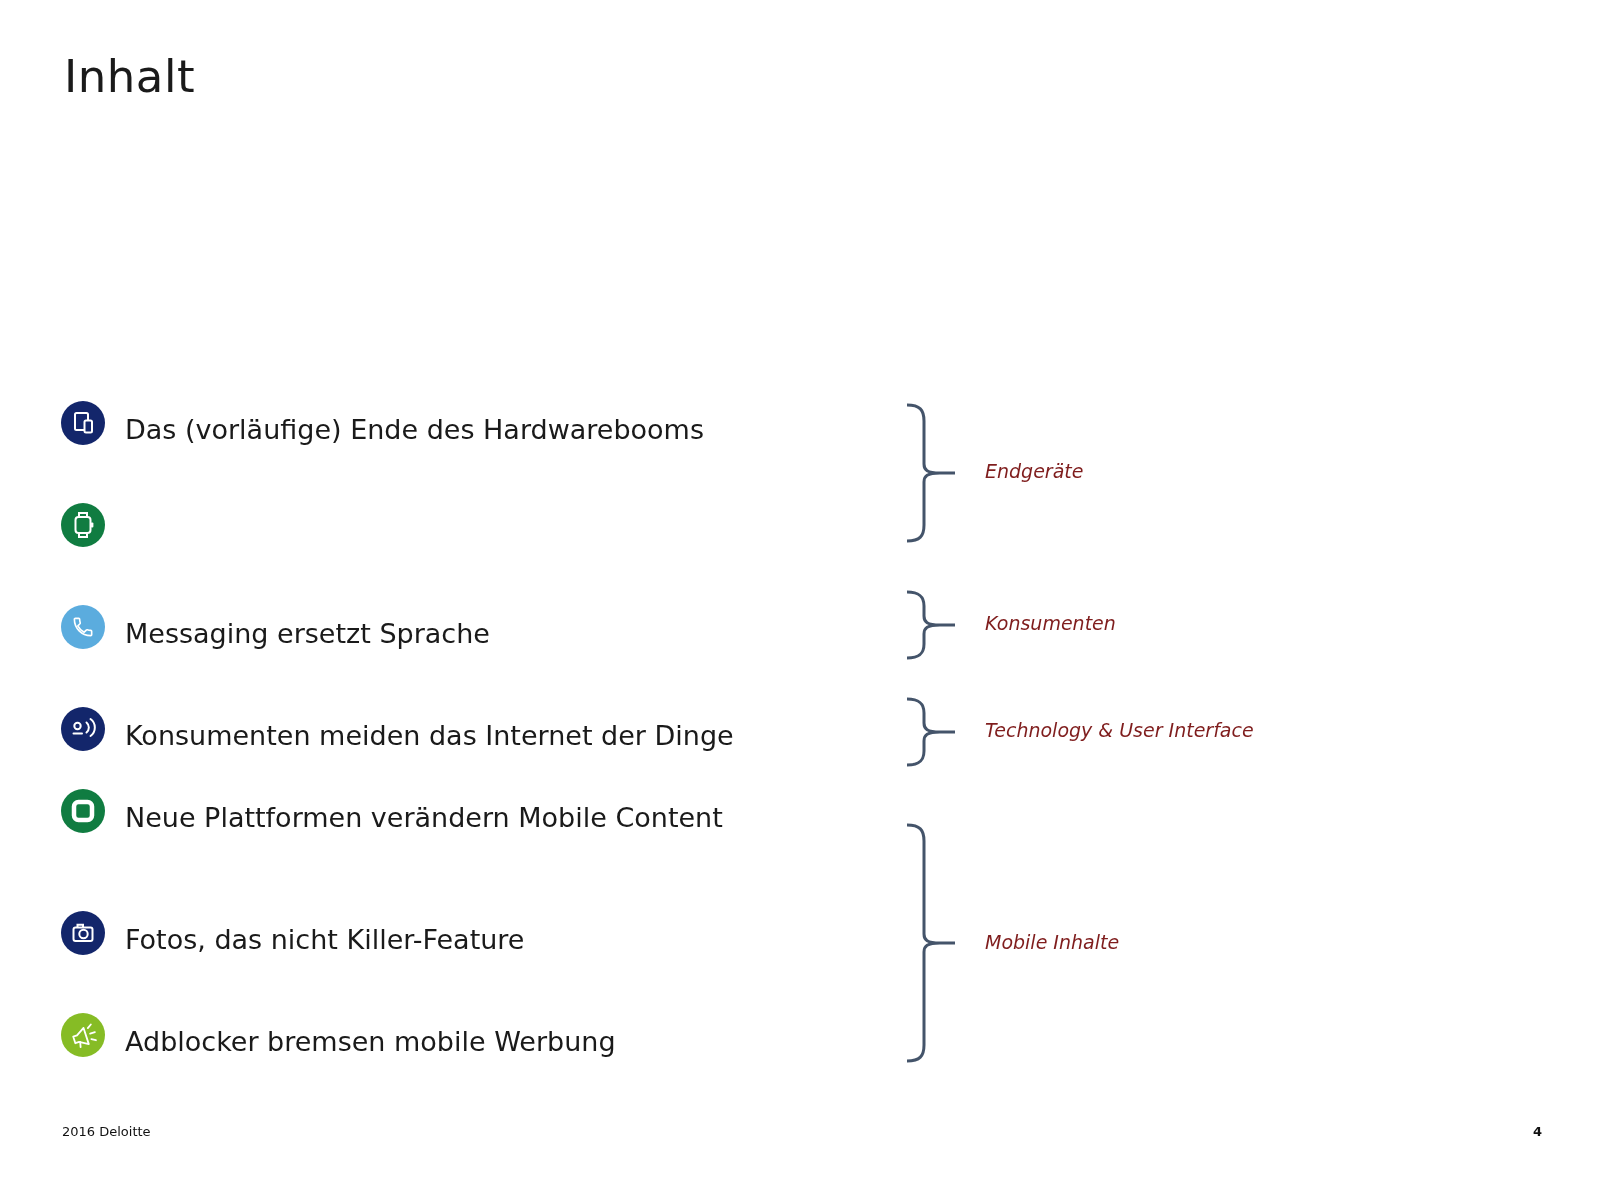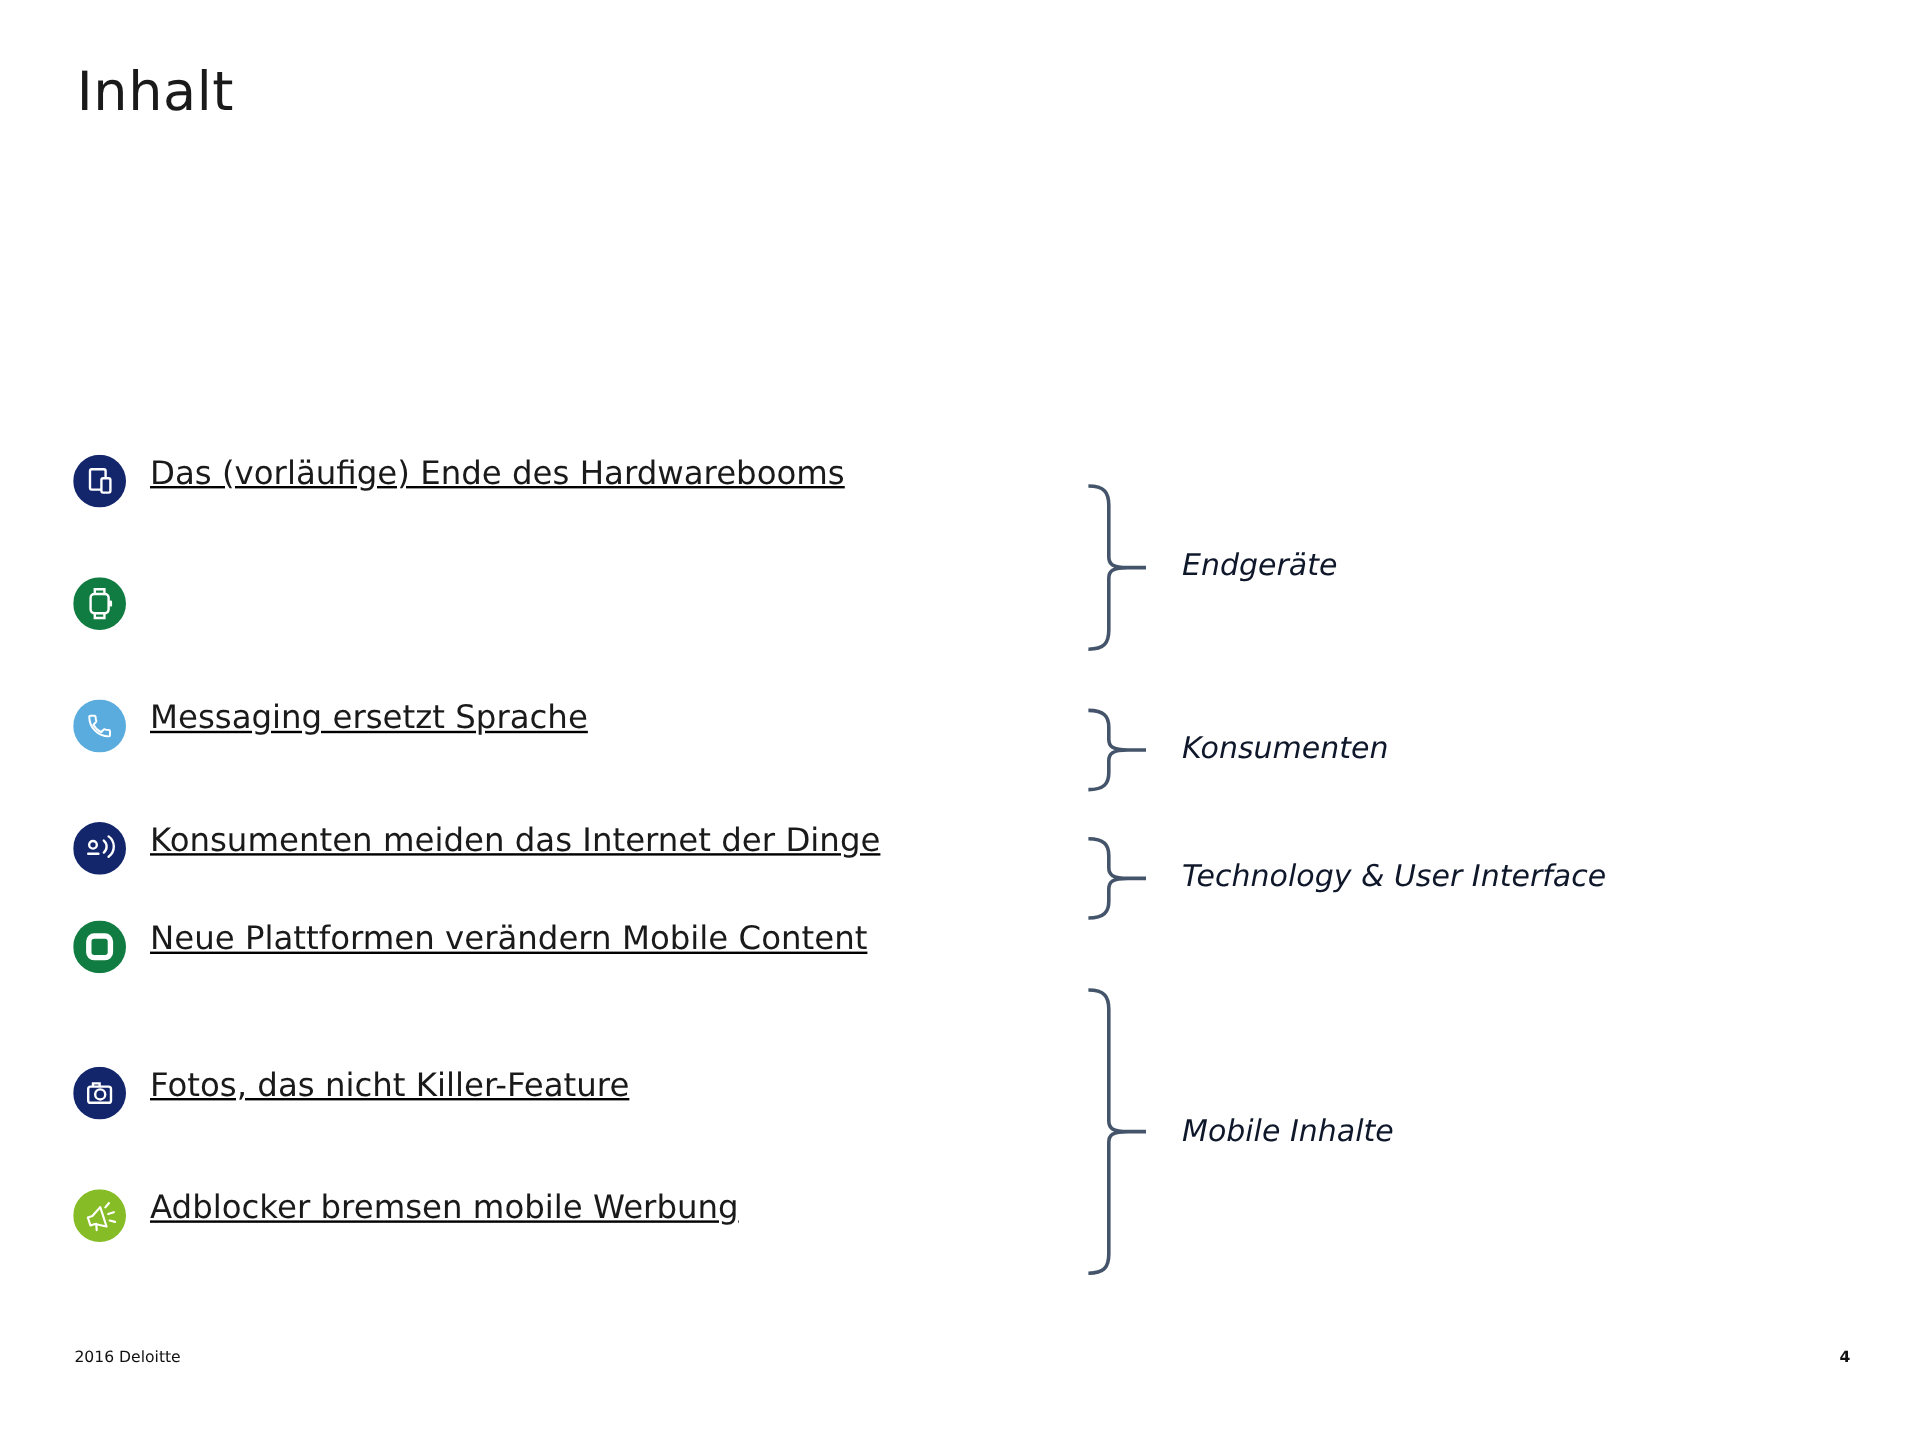--- a/index.html
+++ b/index.html
@@ -6,29 +6,29 @@
   .slide {
     position:relative; width:1600px; height:1200px; background:#ffffff;
     font-family:"DejaVu Sans","Liberation Sans",sans-serif; overflow:hidden;
   }
   .title {
     position:absolute; left:64px; top:50px;
     font-size:45px; color:#1a1a1a; letter-spacing:0.5px;
   }
   .toc-row {
     position:absolute; left:61px; height:66px;
-    display:flex; align-items:flex-start; gap:20px;text-decoration:underline;
+    display:flex; align-items:flex-end; gap:20px;
   }
   .icon-circle { width:44px; height:44px; flex:0 0 44px; }
   .icon-circle svg { display:block; }
   .item-label { font-size:27px; color:#1a1a1a; white-space:nowrap; }
   .bracket { position:absolute; }
   .group-label {
     position:absolute; left:985px; transform:translateY(-50%);
-    font-size:25px; font-style:italic; color:#0f172a; white-space:nowrap;
+    font-size:19px; font-style:italic; color:#7f1d1d; white-space:nowrap;
   }
   .footer-left {
     position:absolute; left:62px; top:1124px;
     font-size:13px; font-weight:normal; color:#111;
   }
   .footer-page {
     position:absolute; right:58px; top:1124px;
     font-size:13px; font-weight:bold; color:#111;
   }
 </style>

